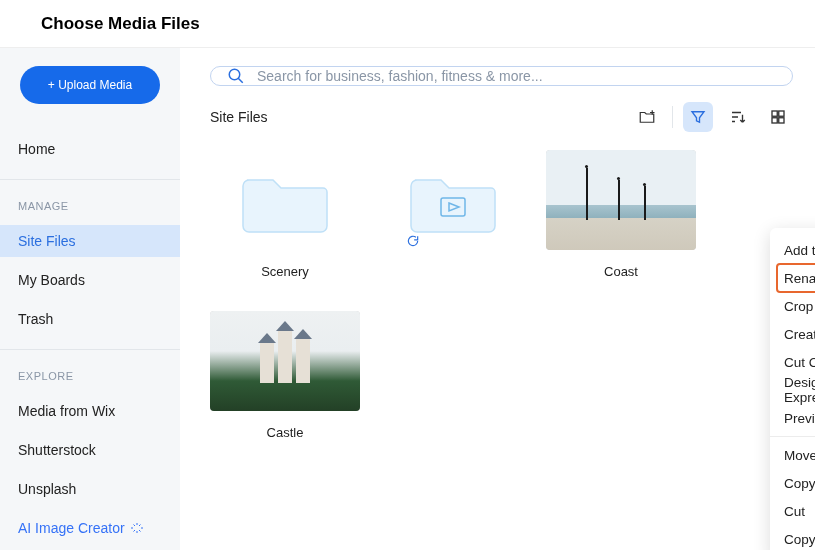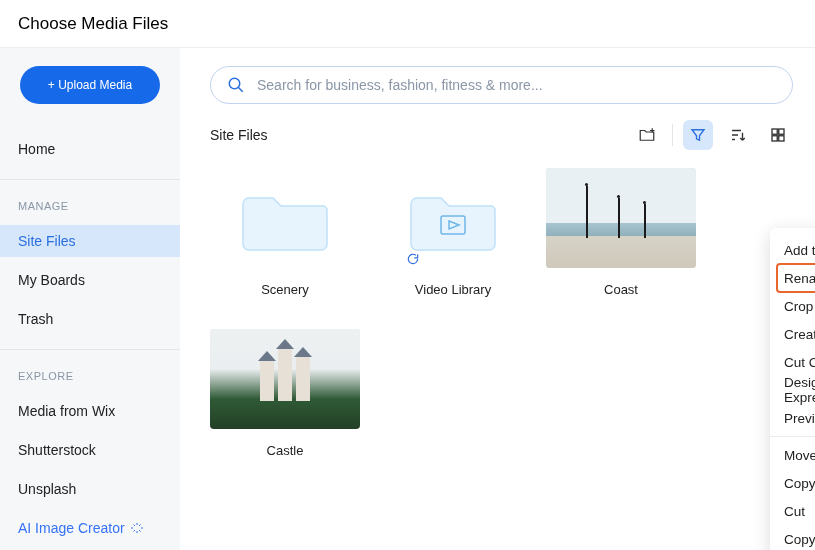--- a/index.html
+++ b/index.html
@@ -1,28 +1,28 @@
 <!DOCTYPE html>
 <html><head>
 <meta charset="utf-8">
 <style>
   * { box-sizing: border-box; margin: 0; padding: 0; font-family: -apple-system, BlinkMacSystemFont, "Segoe UI", Arial, sans-serif; }
   body { width: 815px; height: 550px; background: #fff; color: #000; font-size: 14px; overflow: hidden; }
   .header { height: 48px; padding: 0 18px; display: flex; align-items: center; border-bottom: 1px solid #eee; }
-  .header h1 { font-size: 17px; font-weight: 400; }
+  .header h1 { font-size: 17px; font-weight: 700; margin-left: 23px; }
   .layout { display: flex; height: calc(550px - 48px); }
   .sidebar { width: 180px; background: #f5f7f9; display: flex; flex-direction: column; padding-top: 18px; }
   .upload-btn { margin: 0 20px 22px; background: #166aea; color: #fff; border: none; border-radius: 20px; height: 38px; font-size: 12px; font-weight: 500; cursor: pointer; }
   .side-link { padding: 8px 18px; font-size: 14px; color: #222; cursor: pointer; margin-top: 7px; }
   .side-section-label { padding: 18px 18px 6px; font-size: 11px; letter-spacing: .5px; color: #8a96a6; font-weight: 500; }
   .side-link.active { background: #d6e6fb; color: #2b6fdf; }
   .side-link.special { color: #3572f7; display: flex; align-items: center; gap: 6px; }
   .side-divider { height: 1px; background: #e2e6ea; margin: 14px 0 2px; }
   .main { flex: 1; position: relative; padding: 18px 22px 0 30px; }
-  .search-wrap { display: flex; align-items: center; height: 38px; border: 1px solid #c2d4f0; border-radius: 20px; padding: 0 16px; gap: 12px; }
+  .search-wrap { display: flex; align-items: center; height: 20px; border: 1px solid #c2d4f0; border-radius: 20px; padding: 0 16px; gap: 12px; }
   .search-wrap svg { flex: 0 0 auto; }
   .search-wrap input { border: none; outline: none; flex: 1; font-size: 14px; color: #333; }
   .search-wrap input::placeholder { color: #8a96a6; }
   .toolbar { display: flex; align-items: center; justify-content: space-between; margin: 16px 0 18px; }
   .toolbar .crumb { font-size: 14px; color: #222; }
   .tool-icons { display: flex; align-items: center; gap: 10px; }
   .tool-btn { width: 30px; height: 30px; border-radius: 6px; display: flex; align-items: center; justify-content: center; cursor: pointer; color: #333; }
   .tool-btn.active { background: #d6e6fb; color: #2b6fdf; }
   .vdiv { width: 1px; height: 22px; background: #e2e6ea; }
   .grid { display: grid; grid-template-columns: repeat(3, 150px); gap: 32px 18px; justify-content: start; align-items: start; }
@@ -134,21 +134,20 @@
           <svg width="88" height="72" viewBox="0 0 88 72">
               <path d="M6 16 h26 l8 8 h42 a4 4 0 0 1 4 4 v34 a6 6 0 0 1 -6 6 H8 a6 6 0 0 1 -6 -6 V22 a6 6 0 0 1 6 -6 z" fill="#e8f4fd" stroke="#bfe0f7" stroke-width="1.5"></path>
               <rect x="32" y="34" width="24" height="18" rx="2" fill="none" stroke="#6fb6e8" stroke-width="1.5"></rect>
               <path d="M40 39 l10 4 l-10 4 z" fill="none" stroke="#6fb6e8" stroke-width="1.5"></path>
             </svg>
           <svg style="position:absolute;left:28px;bottom:2px" width="14" height="14" viewBox="0 0 24 24" fill="none" stroke="#2b6fdf" stroke-width="2">
               <path d="M20 12a8 8 0 1 1-3-6.3"></path>
               <path d="M20 4v6h-6"></path>
             </svg>
         </div>
-        <div class="cap">Video Library</div>
       </div>
 
 
       <div class="tile">
         <div class="img-thumb">
           <div class="coast-scene">
             <div class="pole" style="left:40px;height:52px"></div>
               <div class="lamp" style="left:39px;bottom:82px"></div>
             <div class="pole" style="left:72px;height:40px"></div>
               <div class="lamp" style="left:71px;bottom:70px"></div>

